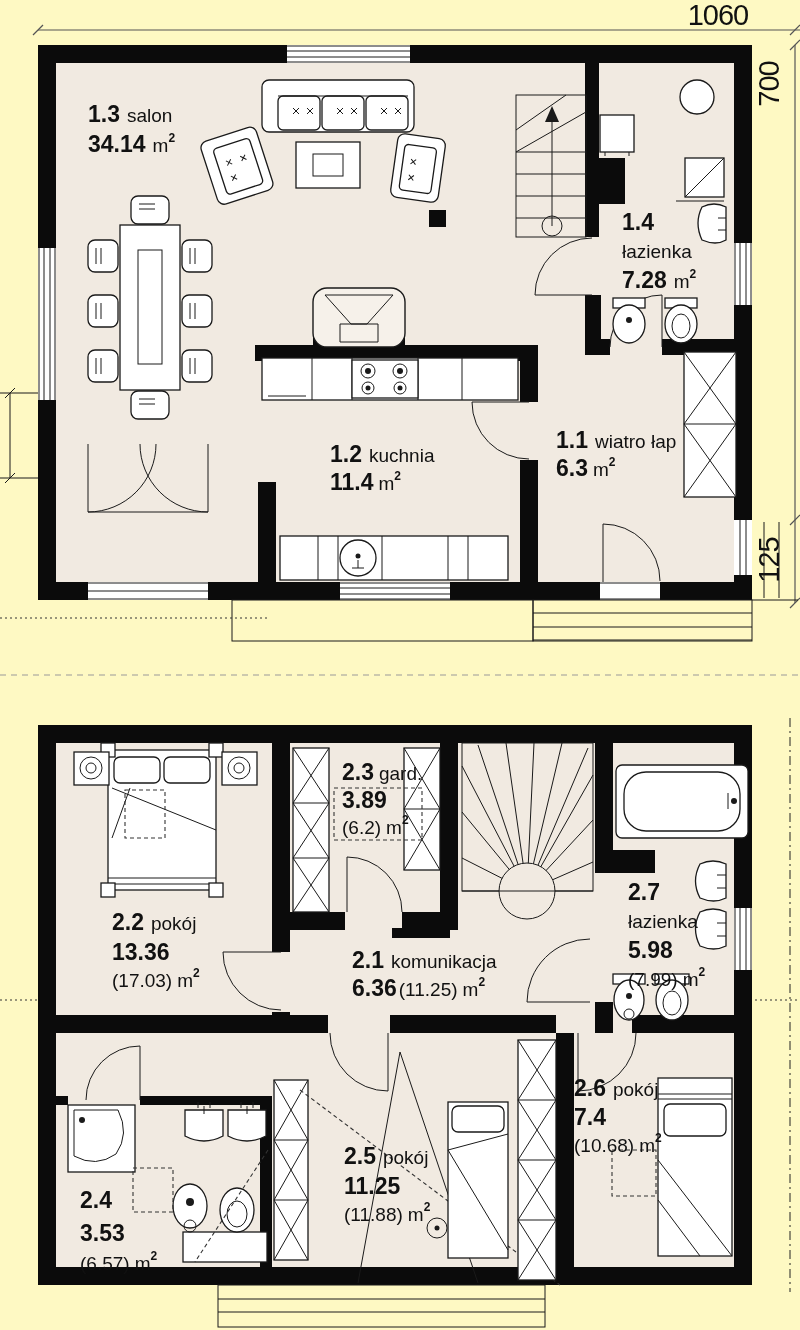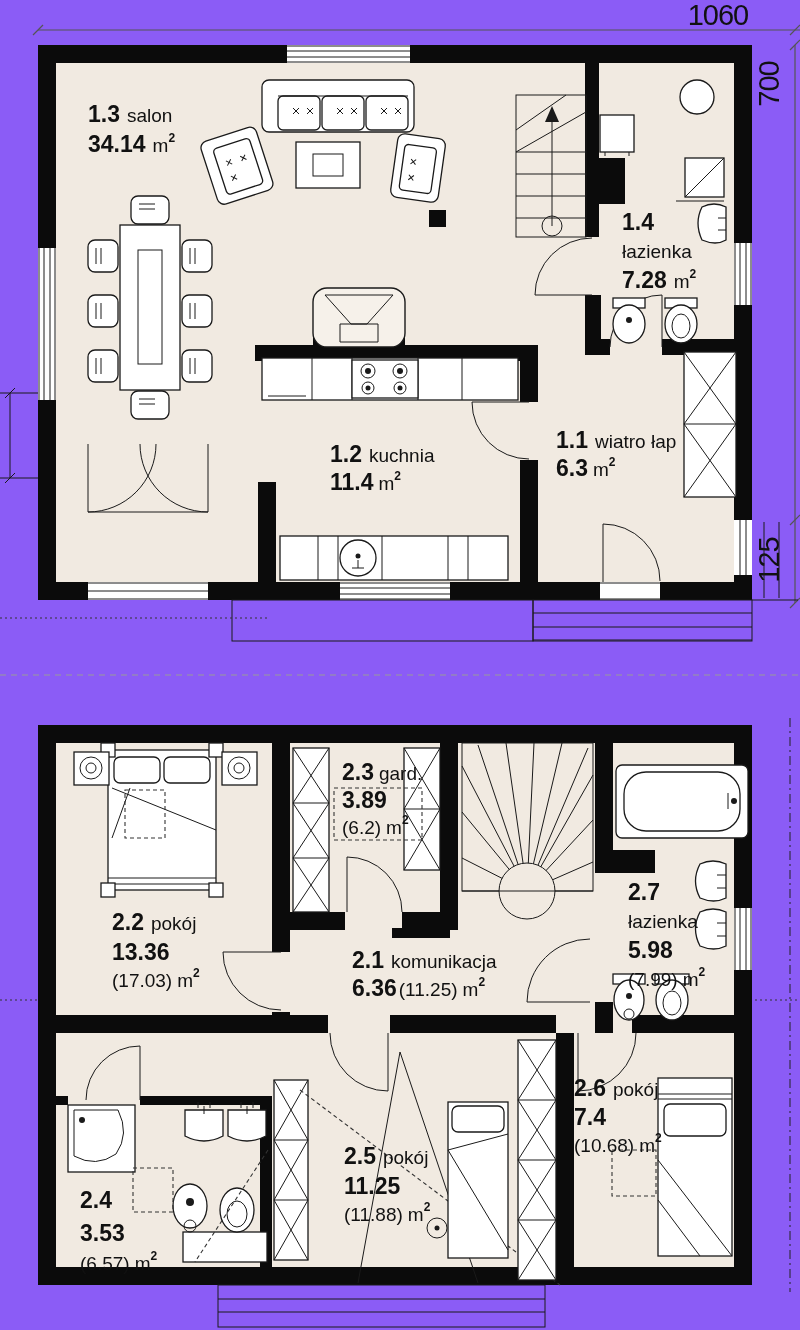--- a/index.html
+++ b/index.html
@@ -1,16 +1,16 @@
 <!DOCTYPE html>
 <html><head>
 <meta charset="utf-8">
 <style>
   html,body{margin:0;padding:0;background:#fff;}
-  .page{position:relative;width:800px;height:1330px;background:#8b5cf6;font-family:"Liberation Sans",sans-serif;}
+  .page{position:relative;width:800px;height:1330px;background:#fef9c3;font-family:"Liberation Sans",sans-serif;}
   svg{display:block;}
   svg text{fill:#111;}
   .num{font:700 23px "Liberation Sans",sans-serif;}
   .nm{font:400 19px "Liberation Sans",sans-serif;}
   .sup{font:700 12px "Liberation Sans",sans-serif;}
   .dim{font:400 29px "Liberation Sans",sans-serif;letter-spacing:-1px;}
   .wall{fill:#0b0b0b;stroke:none;}
   .floor{fill:#f1eae1;stroke:none;}
   .thin{stroke:#1a1a1a;stroke-width:1;fill:none;}
   .furn{fill:#f6f1ea;stroke:#1a1a1a;stroke-width:1.4;}

